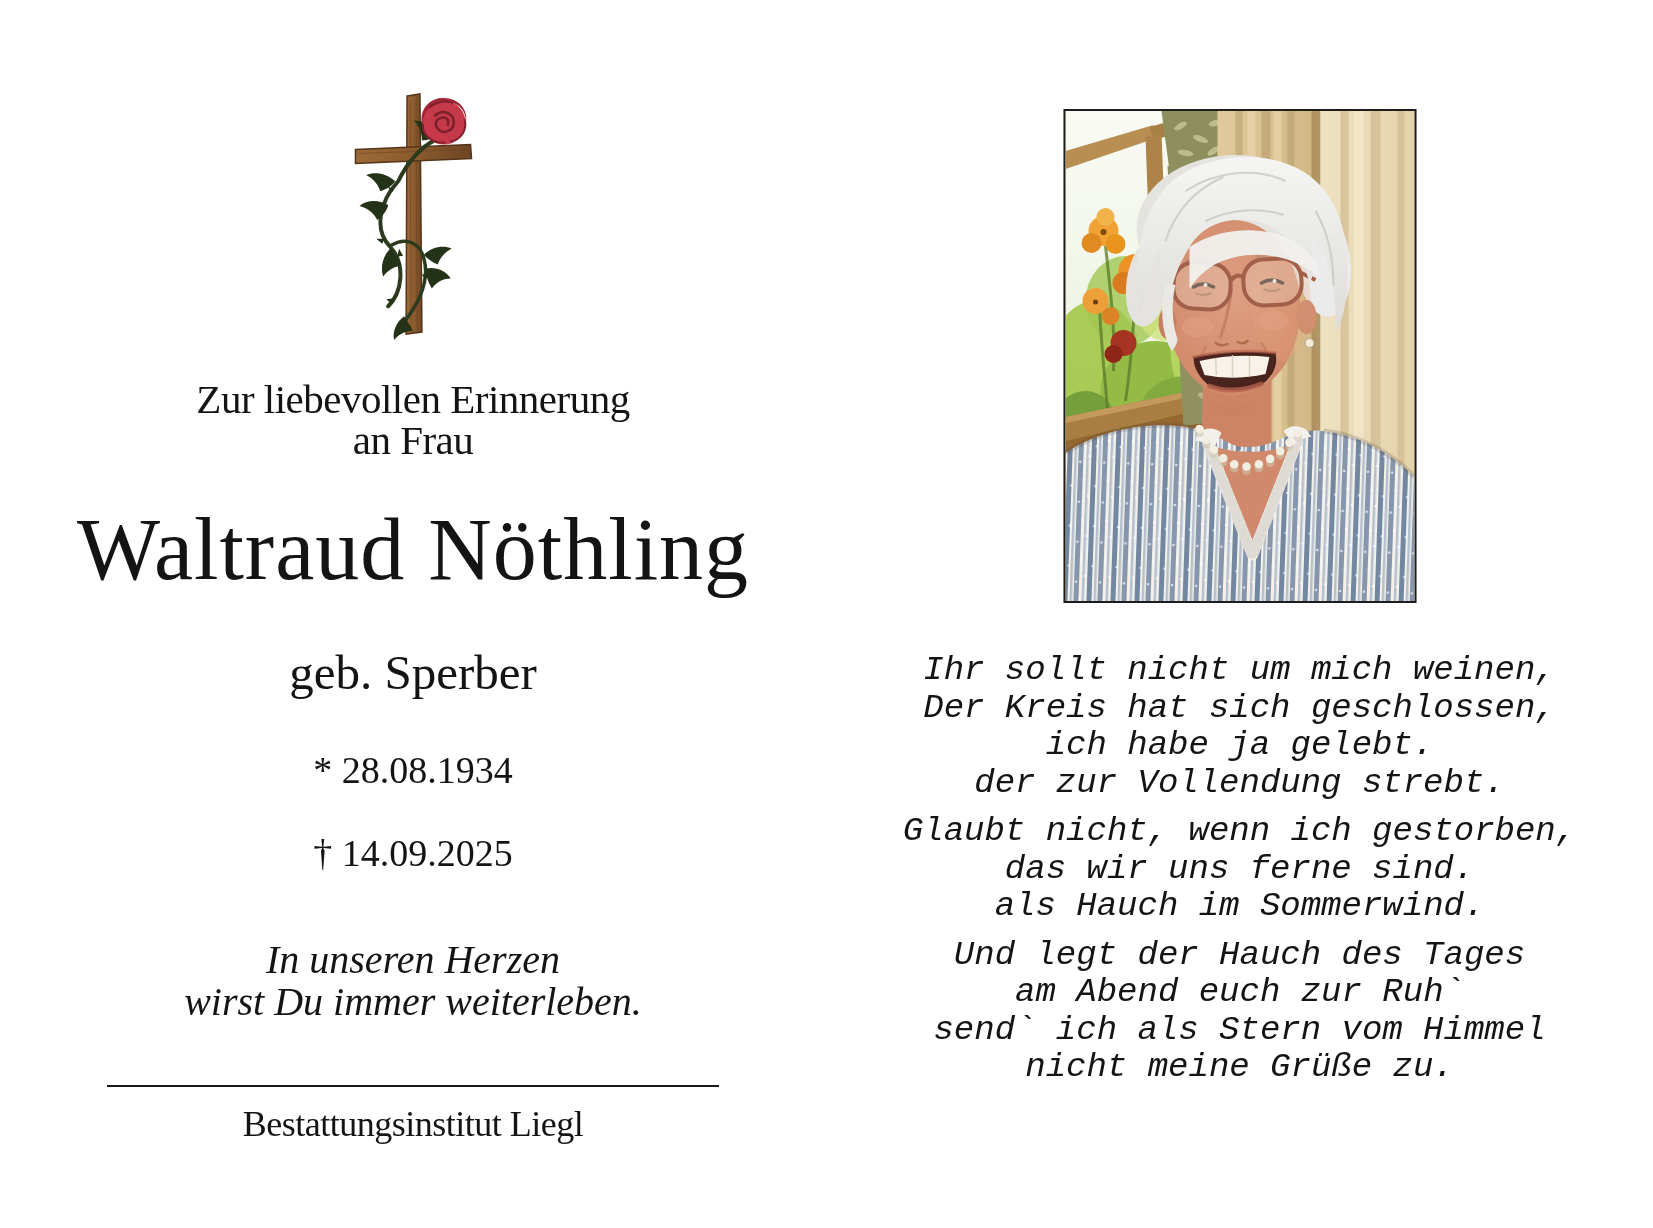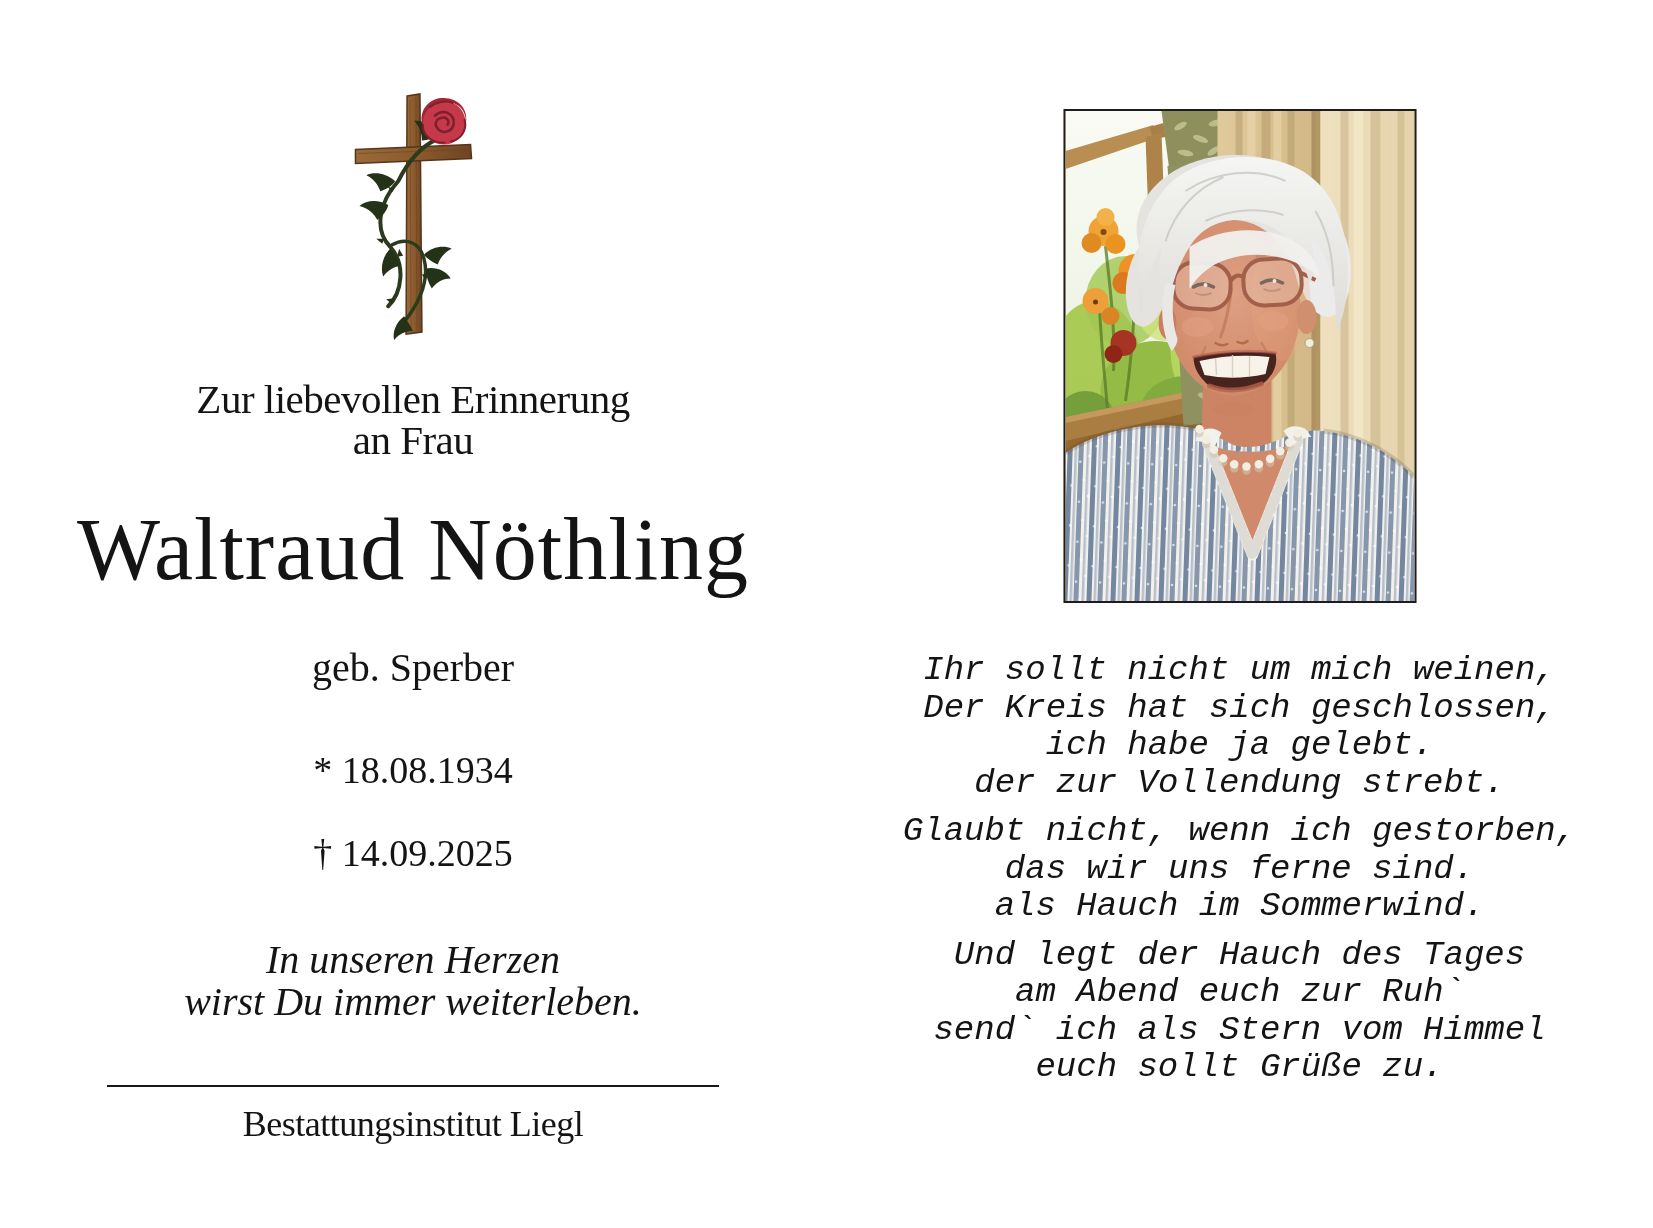--- a/index.html
+++ b/index.html
@@ -10,21 +10,21 @@
   }
   .panel{position:absolute;top:0;height:1040px;}
   .panel-left{left:0;width:826px;}
   .panel-right{left:826px;width:827px;}
   .abs{position:absolute;left:0;right:0;text-align:center;white-space:nowrap;}
 
   
   .cross-wrap{position:absolute;top:90px;left:50%;transform:translateX(-50%);width:130px;height:250px;}
   .intro{top:379px;font-size:41px;line-height:41px;letter-spacing:-0.5px;}
   .name{top:505px;font-size:88px;line-height:90px;letter-spacing:1px;}
-  .maiden{top:644px;font-size:40px;}
+  .maiden{top:644px;font-size:49px;}
   .birth{top:748px;font-size:38px;}
   .death{top:831px;font-size:38px;}
   .verse{top:939px;font-size:40px;line-height:42px;font-style:italic;}
   .sepline{position:absolute;top:1085px;left:50%;transform:translateX(-50%);
     width:612px;height:0;border-top:2px solid #181818;}
   .funeral{top:1103px;font-size:36px;font-weight:normal;letter-spacing:-0.5px;}
 
   
   .photo-frame{position:absolute;top:109px;left:50%;transform:translateX(-50%);
     width:349px;height:490px;border:2px solid #1d1d1d;background:#e8d8b6;overflow:hidden;}
@@ -81,21 +81,21 @@
 
   <div class="abs intro">
     <div>Zur liebevollen Erinnerung</div>
     <div>an Frau</div>
   </div>
 
   <div class="abs name">Waltraud Nöthling</div>
 
   <div class="abs maiden">geb. Sperber</div>
 
-  <div class="abs birth">* 18.08.1934</div>
+  <div class="abs birth">* 28.08.1934</div>
 
   <div class="abs death">† 14.09.2025</div>
 
   <div class="abs verse">
     <div>In unseren Herzen</div>
     <div>wirst Du immer weiterleben.</div>
   </div>
 
   <div class="sepline"></div>
 
@@ -282,16 +282,16 @@
     </div>
     <div class="stanza">
       <div class="poem-line">Glaubt nicht, wenn ich gestorben,</div>
       <div class="poem-line">das wir uns ferne sind.</div>
       <div class="poem-line">als Hauch im Sommerwind.</div>
     </div>
     <div class="stanza">
       <div class="poem-line">Und legt der Hauch des Tages</div>
       <div class="poem-line">am Abend euch zur Ruh`</div>
       <div class="poem-line">send` ich als Stern vom Himmel</div>
-      <div class="poem-line">euch sollt Grüße zu.</div>
+      <div class="poem-line">nicht meine Grüße zu.</div>
     </div>
   </div>
 </div>
 
 </body></html>

